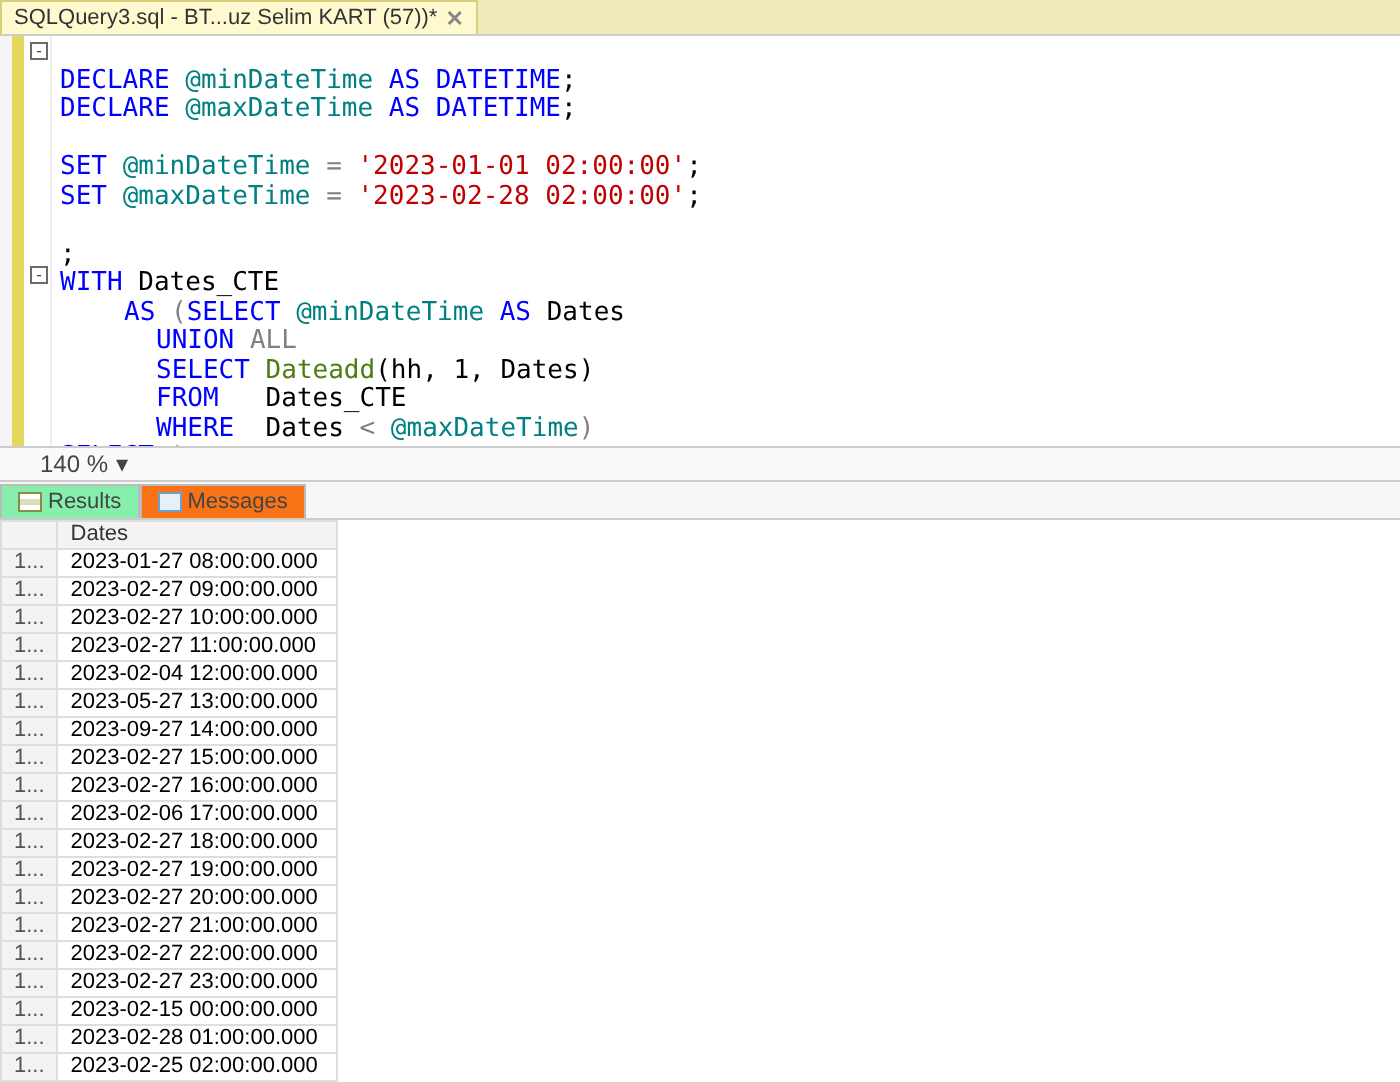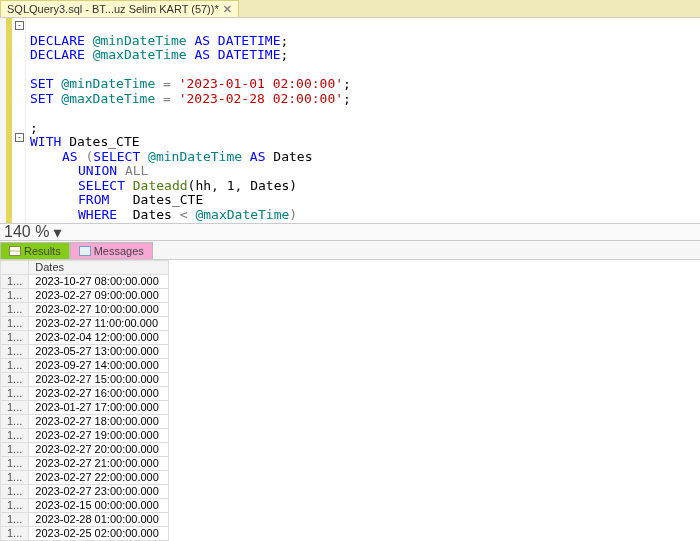--- a/index.html
+++ b/index.html
@@ -55,35 +55,35 @@
   .str { color: #c00000; }
   .func { color: #4d7c0f; }
   .grayk { color: #808080; }
   .plain { color: #000; }
   .indent1 { padding-left: 32px; display: inline-block; }
   .indent2 { padding-left: 48px; display: inline-block; }
 
   
   .zoombar {
     height: 17px; border-bottom: 1px solid #ccc;
-    display: flex; align-items: center; gap: 4px; padding: 0 4px;
-    font-family: "Segoe UI", sans-serif; font-size: 16px; color: #444;
+    display: flex; align-items: center; gap: 4px; padding: 0 20px;
+    font-family: "Segoe UI", sans-serif; font-size: 12px; color: #444;
     background: #fafafa;
   }
   .tabstrip {
     height: 19px; background: #f7f7f7; border-bottom: 1px solid #ccc;
     display: flex; align-items: flex-end;
     font-family: "Segoe UI", sans-serif; font-size: 11px;
   }
   .results-tab, .messages-tab {
     display: flex; align-items: center; gap: 3px;
     padding: 2px 8px; border: 1px solid #bbb; border-bottom: none;
-    background: #84cc16; color: #444;
-  }
-  .messages-tab { background: #f9a8d4; }
+    background: #86efac; color: #444;
+  }
+  .messages-tab { background: #f97316; }
   .tabicon { width: 12px; height: 10px; border: 1px solid #8a8a4a; background:
     linear-gradient(#fff 0 33%, #dcdcbe 33% 66%, #fff 66% 100%); }
   .msgicon { width: 12px; height: 10px; border: 1px solid #6fa0c8; background: #e7f0f7; }
 
   
   .results {
     flex: 0 0 auto;
     overflow: auto;
     background: #fff;
     font-family: "Segoe UI", sans-serif;
@@ -166,21 +166,21 @@
     <table>
       <thead>
         <tr>
           <th class="rownum"></th>
           <th>Dates</th>
         </tr>
       </thead>
       <tbody id="grid-body">
           <tr>
             <td class="rownum">1...</td>
-            <td class="val">2023-10-27 08:00:00.000</td>
+            <td class="val">2023-01-27 08:00:00.000</td>
           </tr>
           <tr>
             <td class="rownum">1...</td>
             <td class="val">2023-02-27 09:00:00.000</td>
           </tr>
           <tr>
             <td class="rownum">1...</td>
             <td class="val">2023-02-27 10:00:00.000</td>
           </tr>
           <tr>
@@ -202,21 +202,21 @@
           <tr>
             <td class="rownum">1...</td>
             <td class="val">2023-02-27 15:00:00.000</td>
           </tr>
           <tr>
             <td class="rownum">1...</td>
             <td class="val">2023-02-27 16:00:00.000</td>
           </tr>
           <tr>
             <td class="rownum">1...</td>
-            <td class="val">2023-01-27 17:00:00.000</td>
+            <td class="val">2023-02-06 17:00:00.000</td>
           </tr>
           <tr>
             <td class="rownum">1...</td>
             <td class="val">2023-02-27 18:00:00.000</td>
           </tr>
           <tr>
             <td class="rownum">1...</td>
             <td class="val">2023-02-27 19:00:00.000</td>
           </tr>
           <tr>

